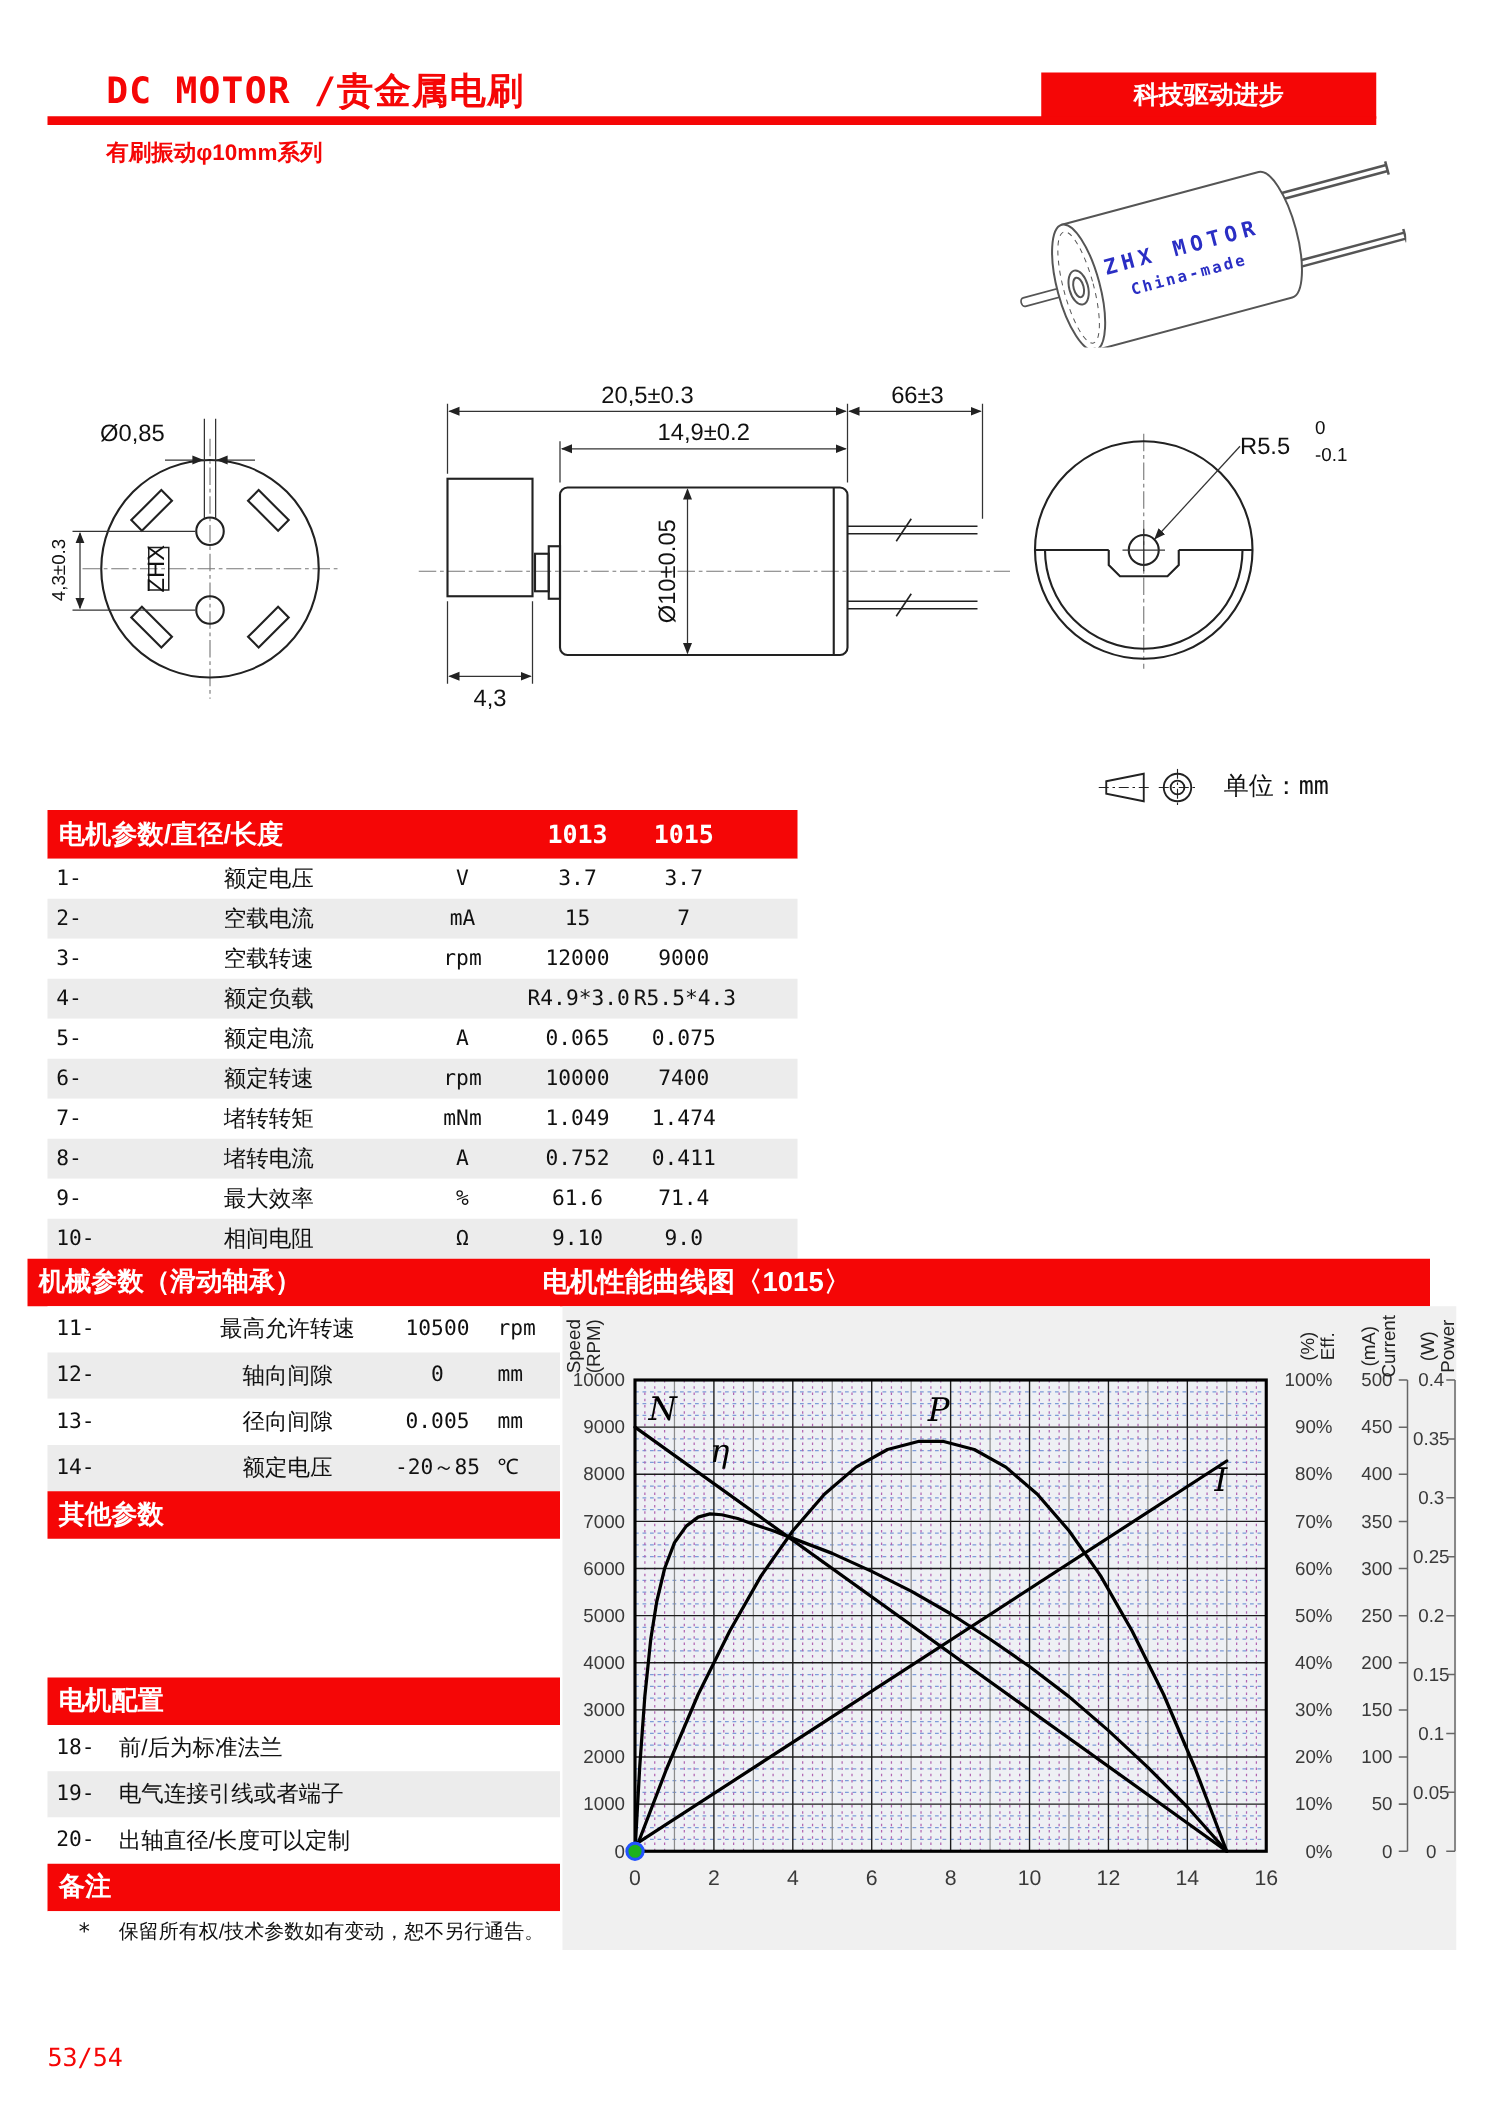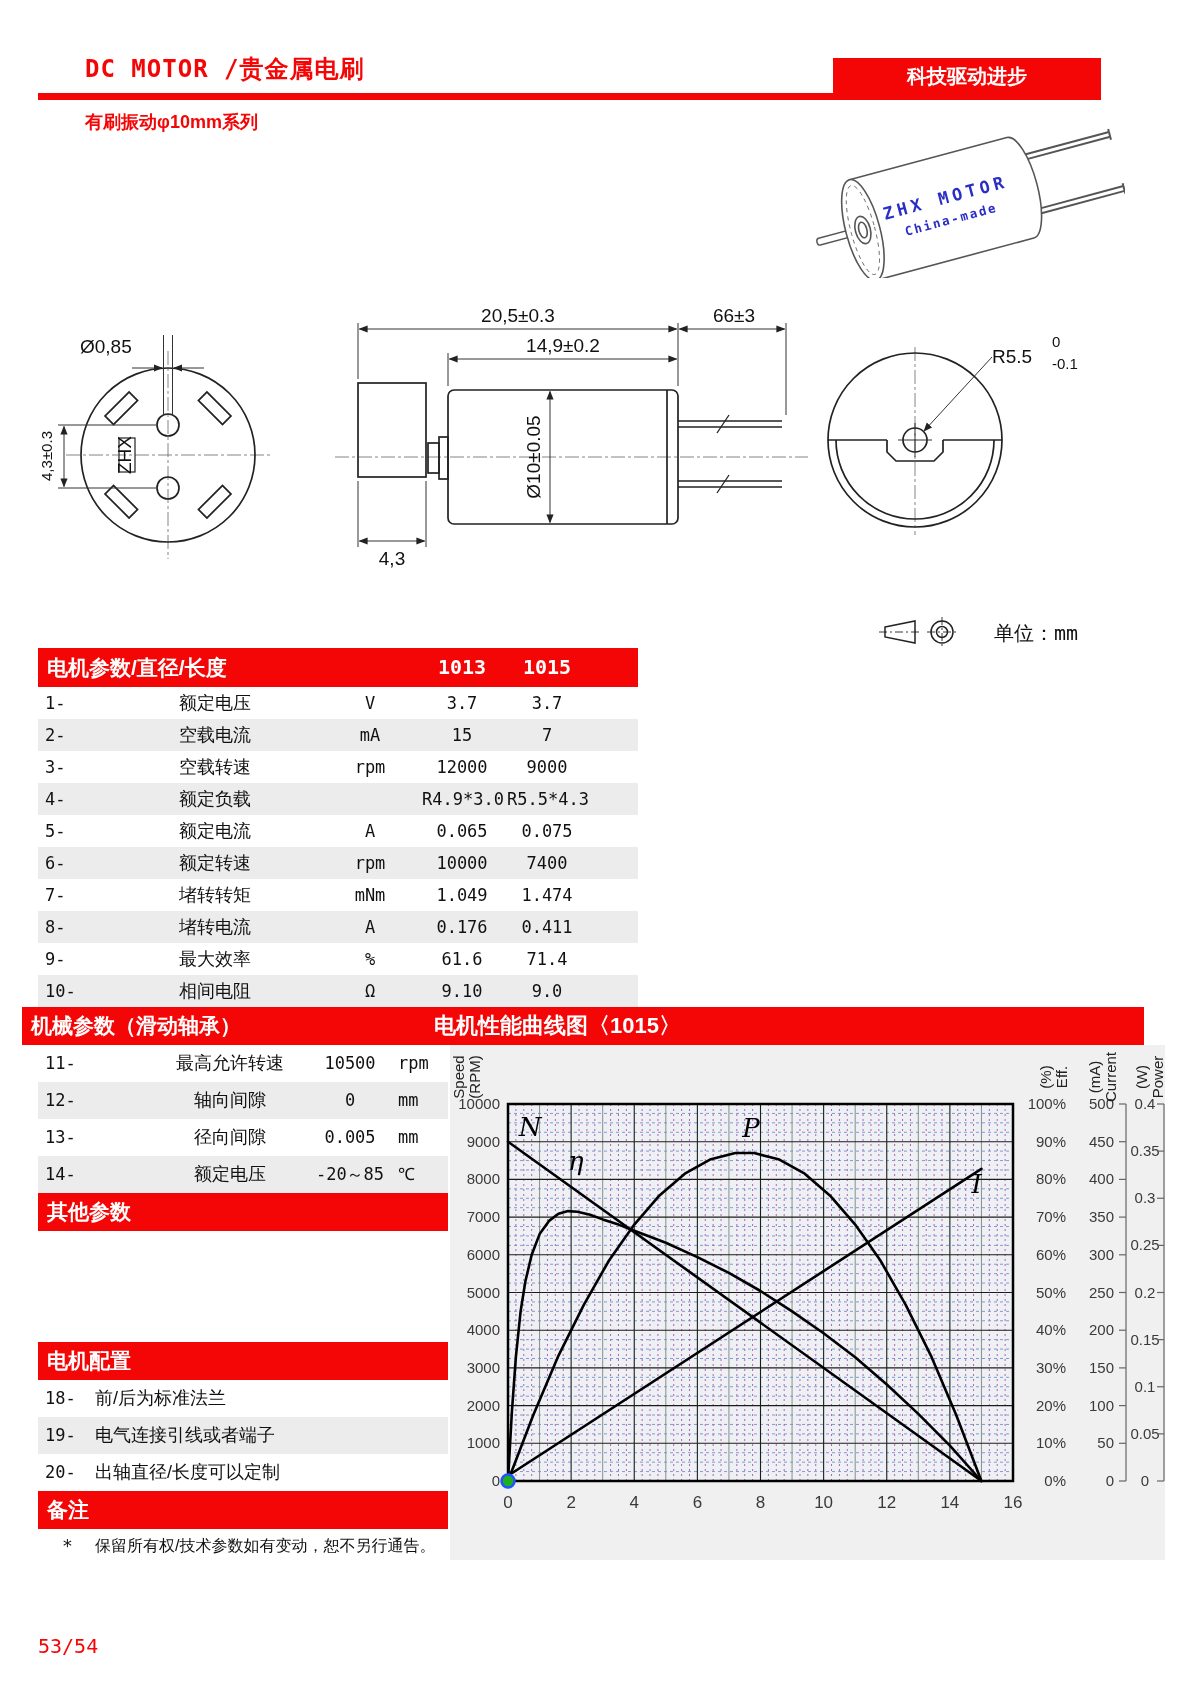--- a/index.html
+++ b/index.html
@@ -2,30 +2,30 @@
 <html style="--red: #f50606; --panel-bg: #f0f0f0; --brand-blue: #2a2ec4;"><head>
 <meta charset="utf-8">
 <style>
   *{margin:0;padding:0;box-sizing:border-box}
   html,body{background:#fff}
   body{font-family:"Liberation Sans",sans-serif;color:#111}
   #page{position:relative;width:1190px;height:1684px;background:#fff;overflow:hidden}
   .abs{position:absolute}
 
   #doc-title{left:85px;top:53px;font-family:"DejaVu Sans Mono",monospace;font-weight:bold;
-             font-size:24px;color:var(--red);letter-spacing:1px}
+             font-size:29px;color:var(--red);letter-spacing:1px}
   #badge{left:833px;top:58px;width:268px;height:37px;background:var(--red);color:#fff;
          font-size:20px;font-weight:bold;text-align:center;line-height:37px}
   #rule{left:38px;top:93px;width:1063px;height:7px;background:var(--red)}
   #subtitle{left:85px;top:110px;font-size:18px;font-weight:bold;color:var(--red)}
   #footer{left:38px;top:1634px;font-family:"DejaVu Sans Mono",monospace;font-size:20px;color:var(--red)}
 
   #motor-art{left:795px;top:128px}
   #drawings{left:30px;top:295px}
-  #units-note{left:878px;top:615px;height:32px;display:flex;align-items:flex-end;gap:16px}
+  #units-note{left:878px;top:615px;height:32px;display:flex;align-items:flex-start;gap:1px}
   #units-note span{font-size:20px;color:#111;font-family:"DejaVu Sans Mono",monospace}
 
   .red-band{position:absolute;background:var(--red);color:#fff;font-weight:bold;
             font-size:21px;line-height:38px}
   .band-label{position:absolute;left:9px;top:0;white-space:nowrap}
   #spec-head{left:38px;top:648px;width:600px;height:39px;line-height:39px}
   #band-mech{left:22px;top:1007px;width:1122px;height:38px}
   #band-other{left:38px;top:1193px;width:410px;height:38px}
   #band-config{left:38px;top:1342px;width:410px;height:38px}
   #band-remark{left:38px;top:1491px;width:410px;height:38px}
@@ -269,21 +269,21 @@
         <span class="c-no num">7-</span>
         <span class="c-name">堵转转矩</span>
         <span class="c-unit num">mNm</span>
         <span class="c-v1 num">1.049</span>
         <span class="c-v2 num">1.474</span>
       </div>
       <div class="srow r1">
         <span class="c-no num">8-</span>
         <span class="c-name">堵转电流</span>
         <span class="c-unit num">A</span>
-        <span class="c-v1 num">0.176</span>
+        <span class="c-v1 num">0.752</span>
         <span class="c-v2 num">0.411</span>
       </div>
       <div class="srow r0">
         <span class="c-no num">9-</span>
         <span class="c-name">最大效率</span>
         <span class="c-unit num">%</span>
         <span class="c-v1 num">61.6</span>
         <span class="c-v2 num">71.4</span>
       </div>
       <div class="srow r1">

